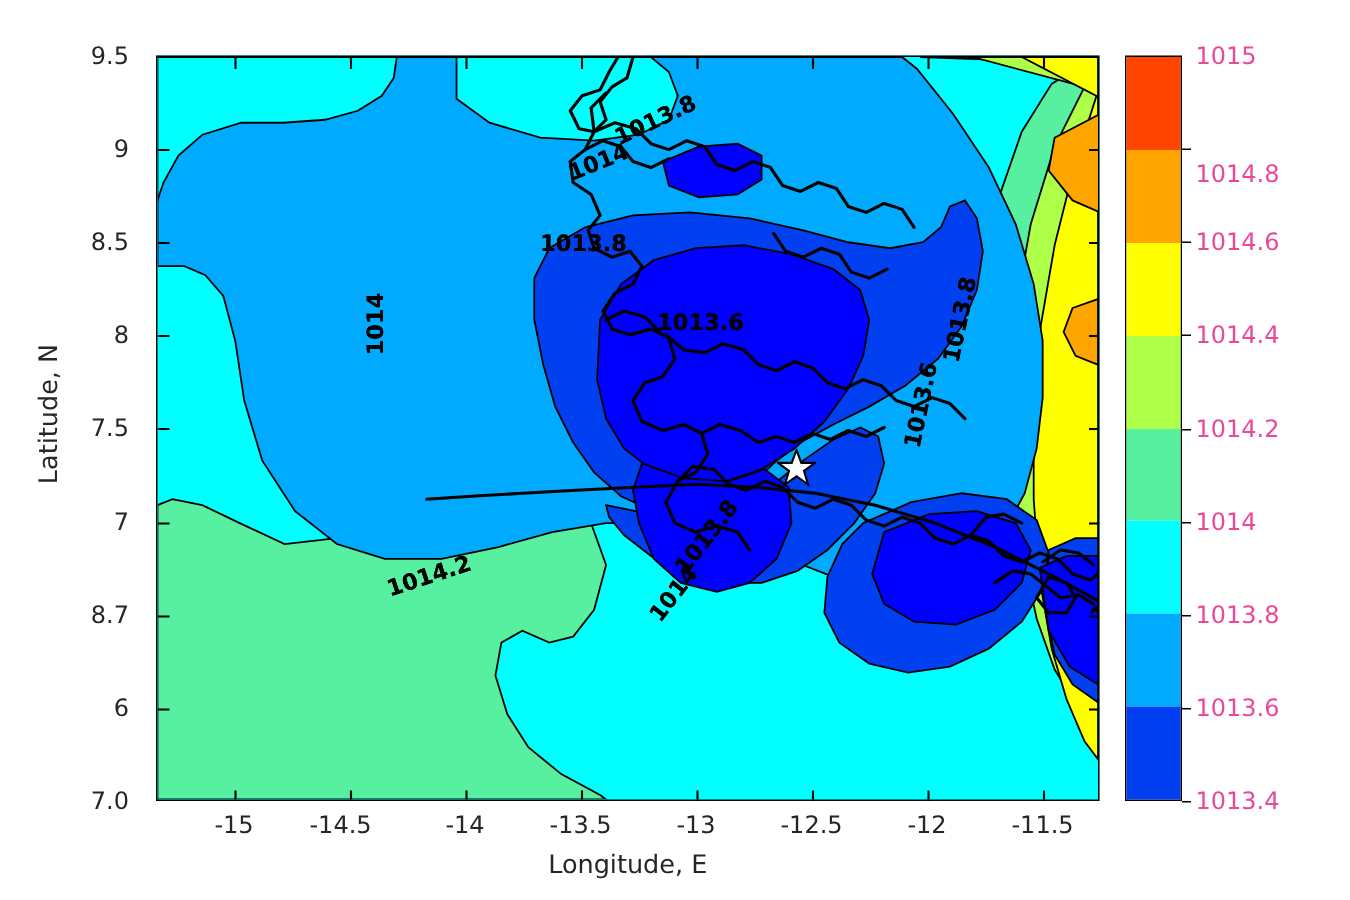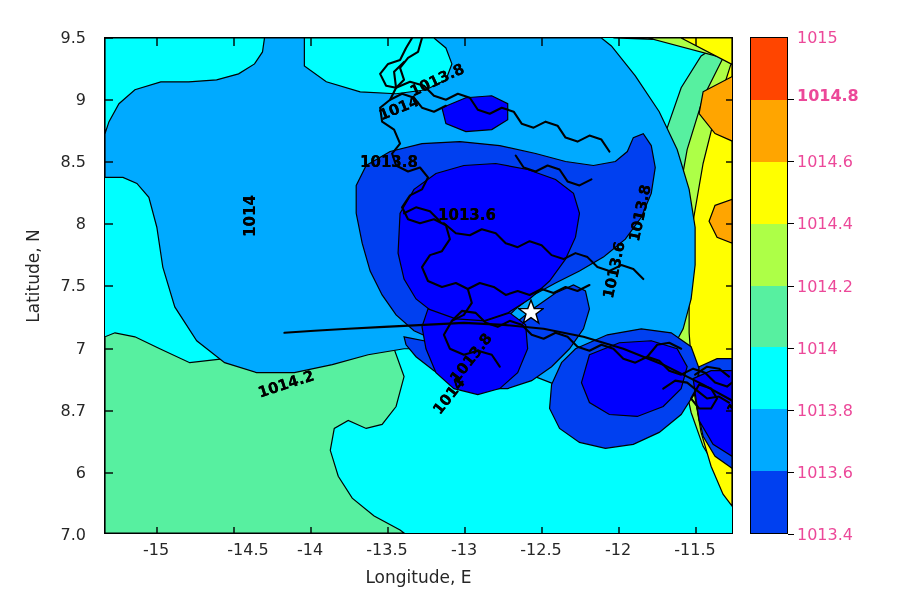--- a/index.html
+++ b/index.html
@@ -248,21 +248,21 @@
         <div class="contour-label" style="left: 643px; top: 352px; transform: translate(-50%, -50%) rotate(-52deg);">1013.8</div>
       </div>
 
     <svg id="site-star" viewBox="0 0 26 26">
       <polygon points="13,1 16.2,9.6 25.3,9.6 18,15 20.7,24 13,18.6 5.3,24 8,15 0.7,9.6 9.8,9.6" fill="#ffffff" stroke="#000" stroke-width="1.4"></polygon>
     </svg>
   </div>
 
   <div id="axis-x-ticks">
       <div class="xtick" style="left: 156px;">-15</div>
-      <div class="xtick" style="left: 248px;">-14.5</div>
+      <div class="xtick" style="left: 227px;">-14.5</div>
       <div class="xtick" style="left: 310px;">-14</div>
       <div class="xtick" style="left: 387px;">-13.5</div>
       <div class="xtick" style="left: 464px;">-13</div>
       <div class="xtick" style="left: 541px;">-12.5</div>
       <div class="xtick" style="left: 618px;">-12</div>
       <div class="xtick" style="left: 695px;">-11.5</div>
     </div>
   <div id="axis-y-ticks">
       <div class="ytick" style="top: 37px; margin-left: 30px;">9.5</div>
       <div class="ytick" style="top: 99px;">9</div>
@@ -283,21 +283,21 @@
       <div class="cb-band" style="height: 12.5%; background: rgb(255, 255, 0);"></div>
       <div class="cb-band" style="height: 12.5%; background: rgb(173, 255, 71);"></div>
       <div class="cb-band" style="height: 12.5%; background: rgb(87, 240, 160);"></div>
       <div class="cb-band" style="height: 12.5%; background: rgb(0, 255, 255);"></div>
       <div class="cb-band" style="height: 12.5%; background: rgb(0, 170, 255);"></div>
       <div class="cb-band" style="height: 12.5%; background: rgb(0, 64, 240);"></div>
     </div>
   <div id="colorbar-ticks">
       <div class="cb-label" style="top: 37px;">1015</div>
       <div class="cb-tick" style="top: 99.125px;"></div>
-      <div class="cb-label" style="top: 95px; font-weight: bold;">1014.8</div>
+      <div class="cb-label" style="top: 116px;">1014.8</div>
       <div class="cb-tick" style="top: 161.25px;"></div>
       <div class="cb-label" style="top: 161.25px;">1014.6</div>
       <div class="cb-tick" style="top: 223.375px;"></div>
       <div class="cb-label" style="top: 223.375px;">1014.4</div>
       <div class="cb-tick" style="top: 285.5px;"></div>
       <div class="cb-label" style="top: 285.5px;">1014.2</div>
       <div class="cb-tick" style="top: 347.625px;"></div>
       <div class="cb-label" style="top: 347.625px;">1014</div>
       <div class="cb-tick" style="top: 409.75px;"></div>
       <div class="cb-label" style="top: 409.75px;">1013.8</div>

